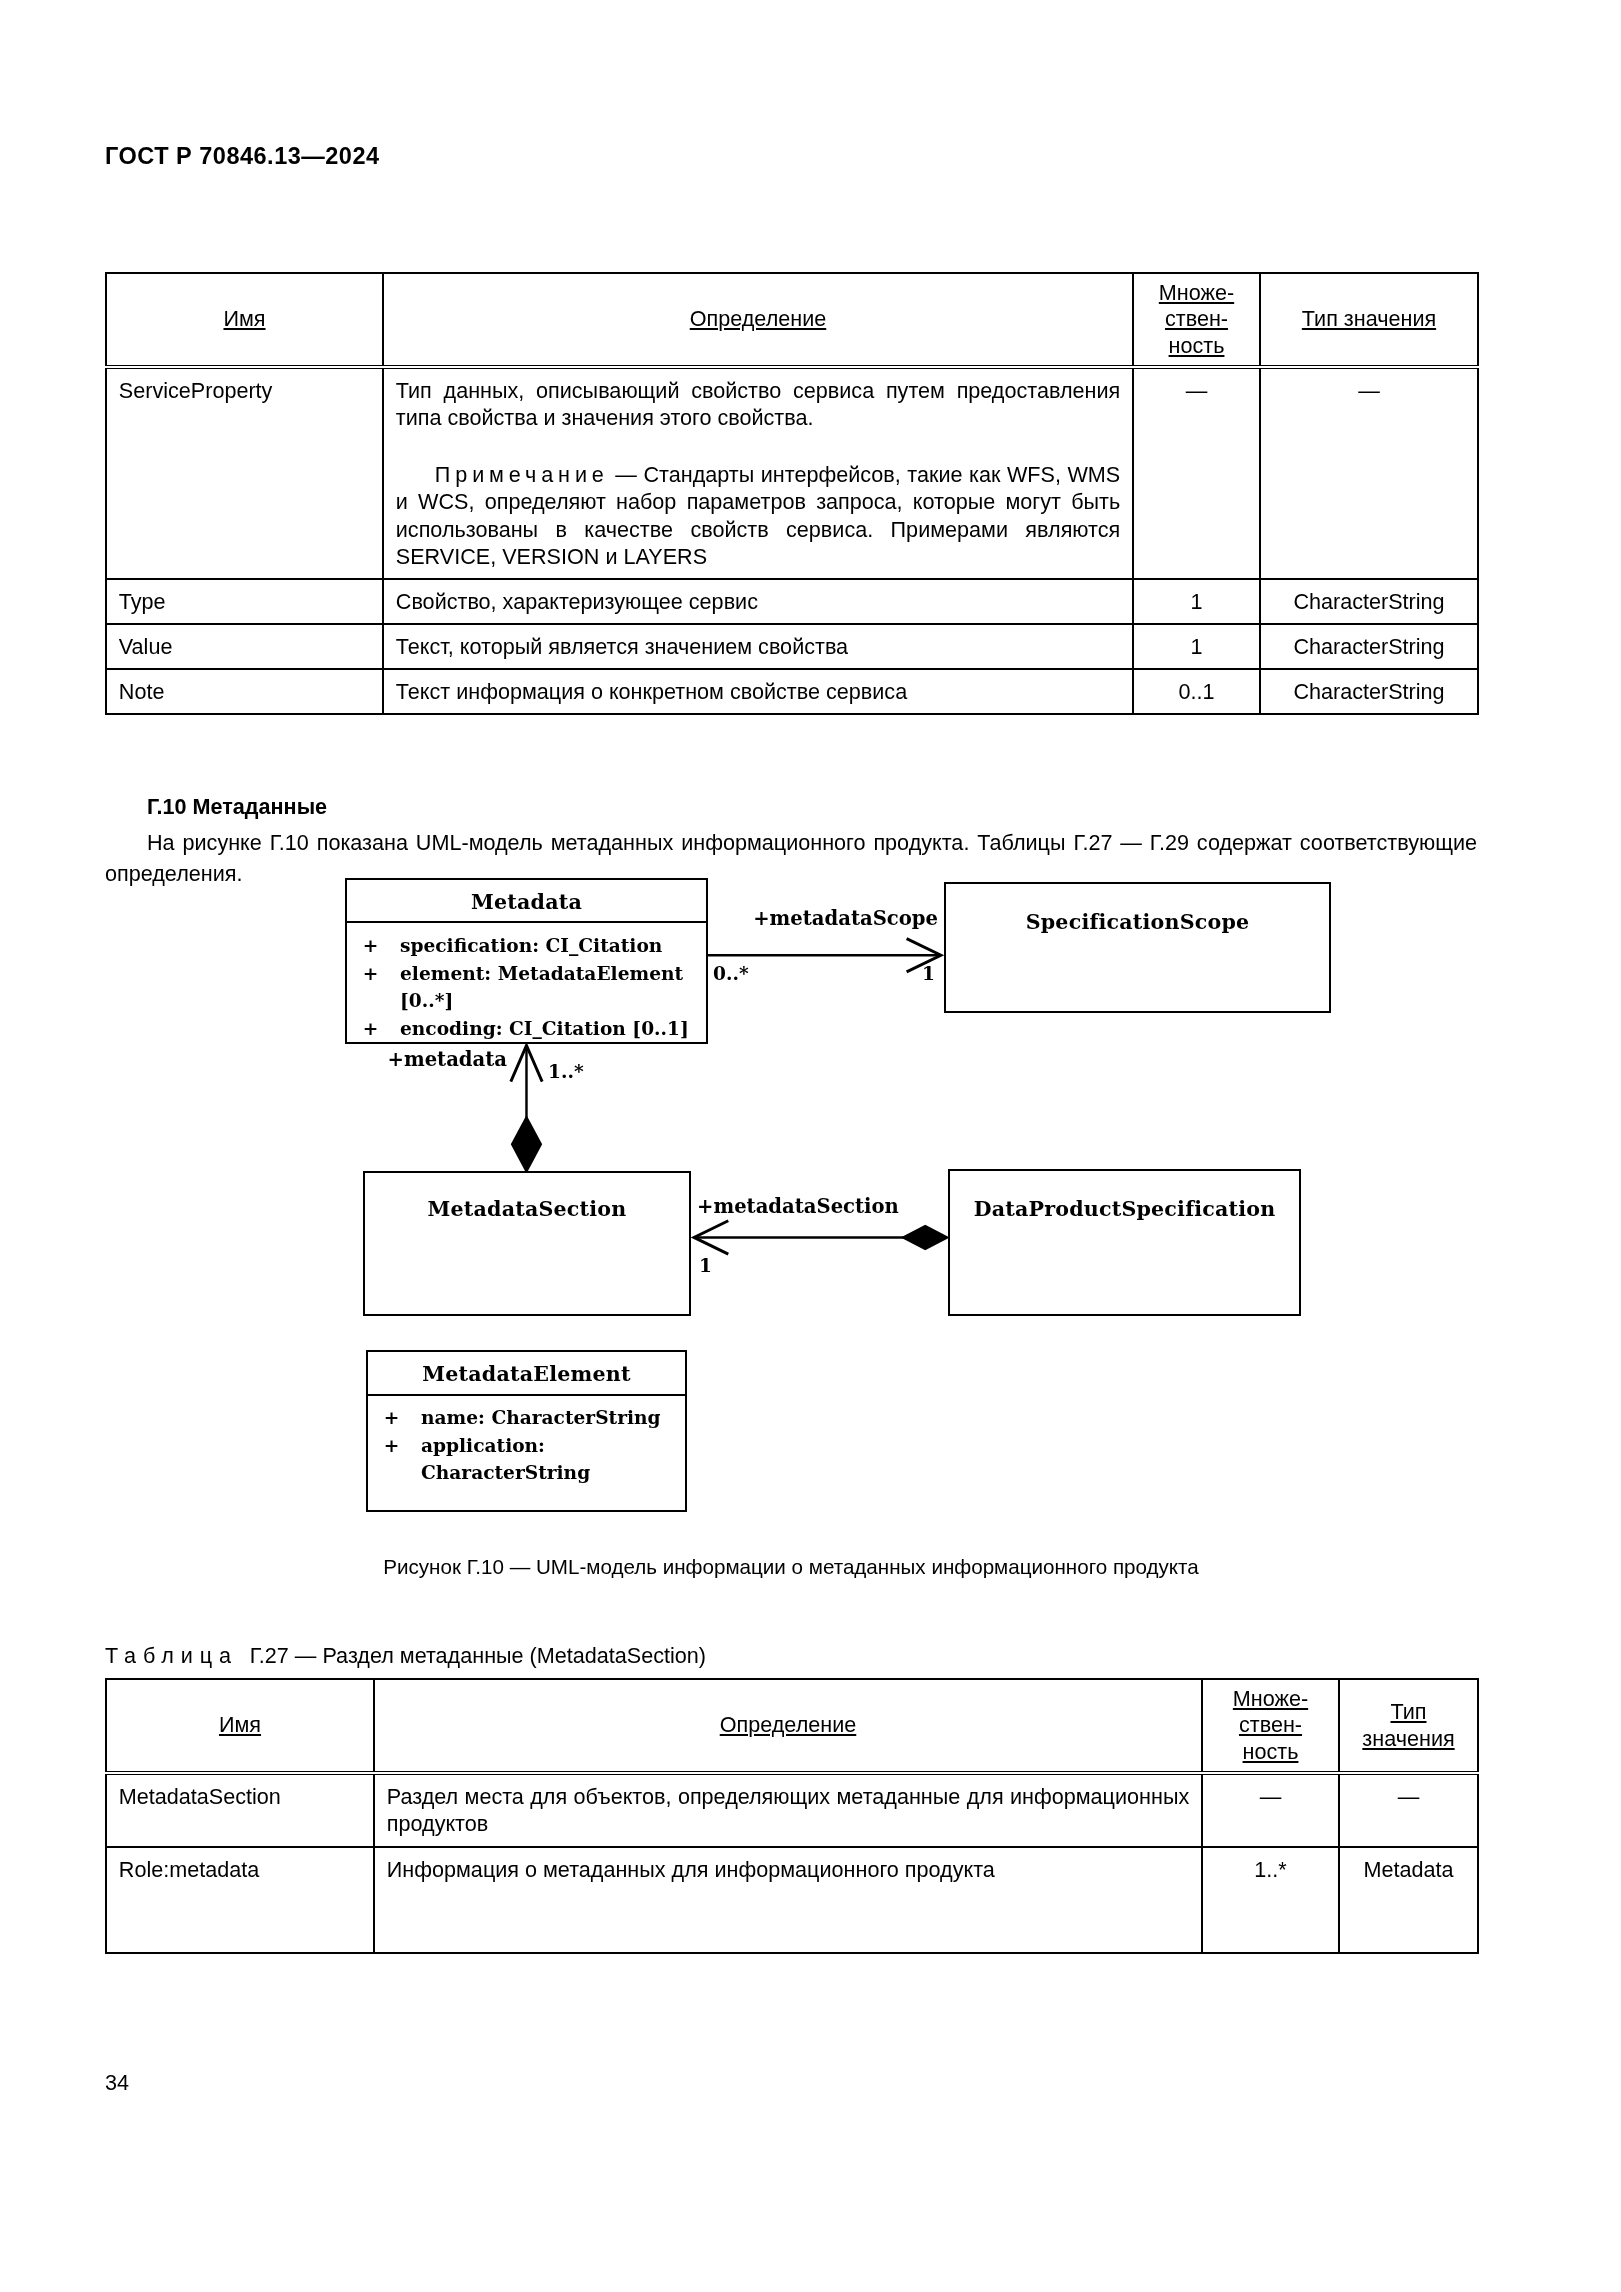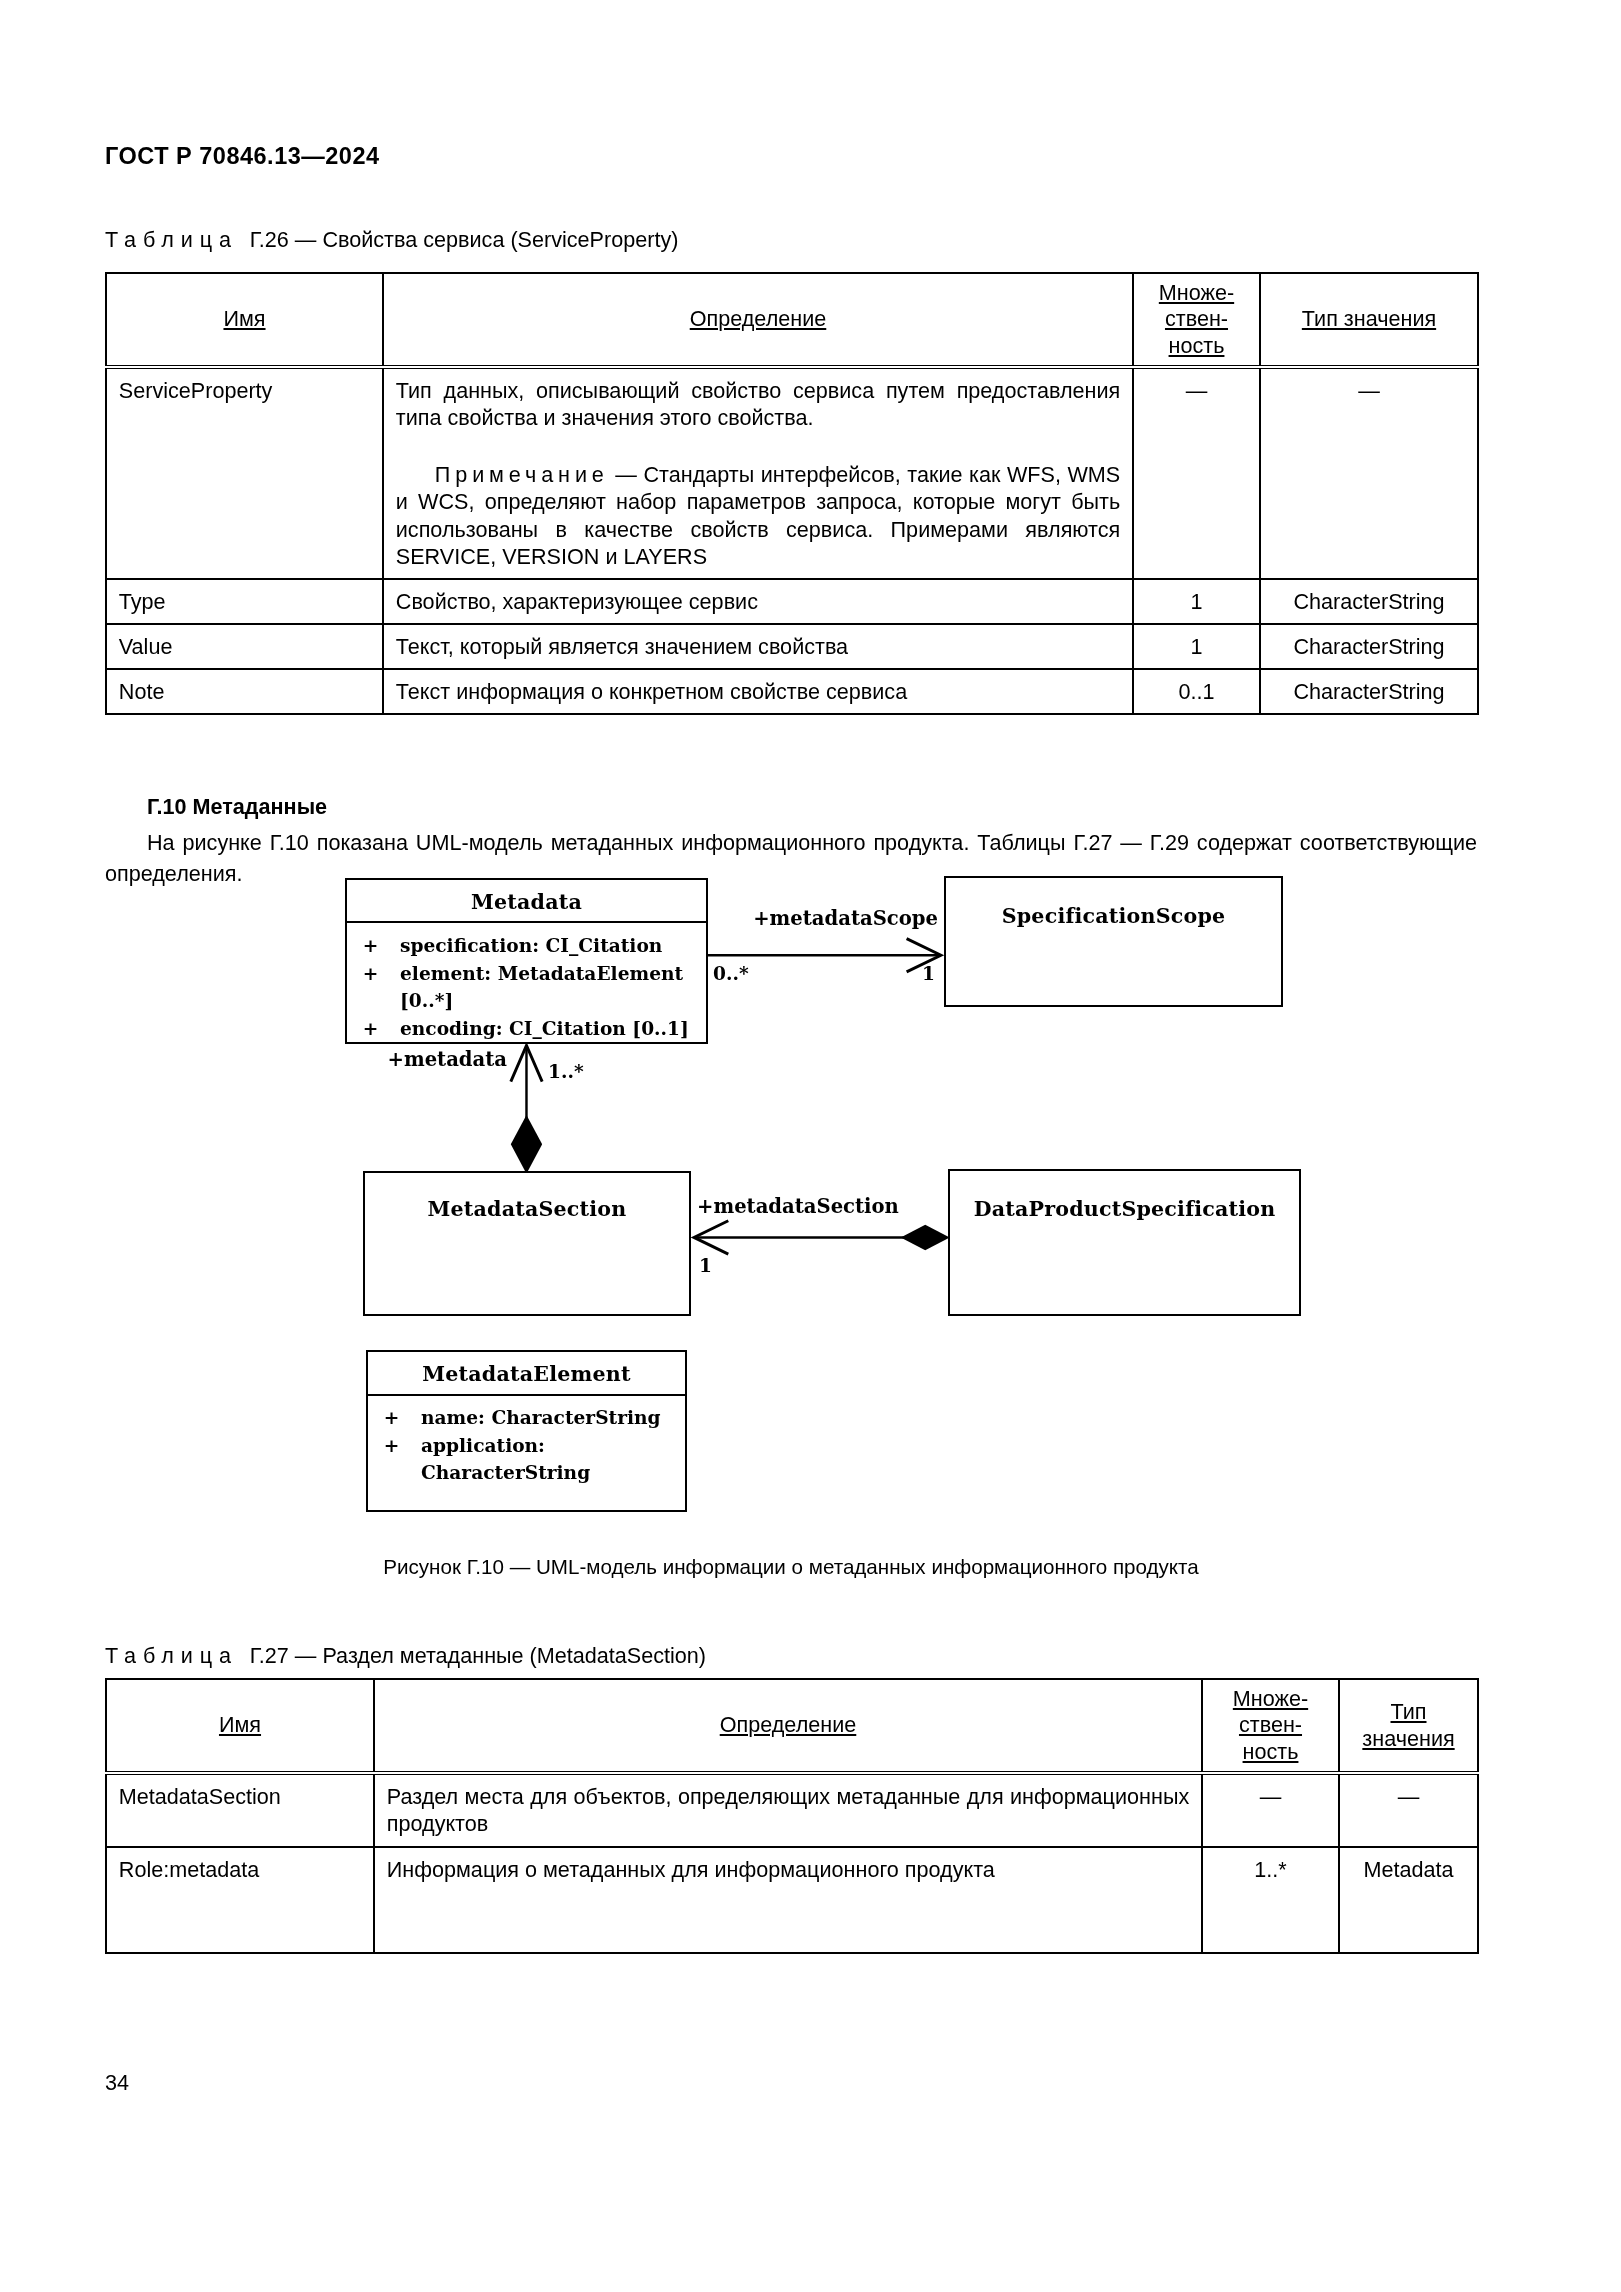--- a/index.html
+++ b/index.html
@@ -48,23 +48,20 @@
   .fig-caption { left:105px; top:1555px; width:1372px; text-align:center; font-size:20.6px; }
   .page-number { left:105px; top:2070px; font-size:21.6px; }
 </style>
 </head>
 <body>
 
 <div class="page">
 
   <div class="abs doc-header">ГОСТ Р 70846.13—2024</div>
 
-  <div class="abs tbl-caption" style="top:227px">
-    <span class="cap-word">Таблица</span><span>Г.26 — Свойства сервиса (ServiceProperty)</span>
-  </div>
 
   <table class="gost" style="top:272px">
     <colgroup>
       <col style="width:277px">
         <col style="width:750px">
         <col style="width:127px">
         <col style="width:218px">
     </colgroup>
     <thead>
       <tr style="height:86px">
@@ -140,21 +137,21 @@
           <span class="vis">+</span>
           <span>element: MetadataElement [0..*]</span>
         </div>
         <div class="uml-attr">
           <span class="vis">+</span>
           <span>encoding: CI_Citation [0..1]</span>
         </div>
       </div>
     </div>
 
-    <div class="uml-class plain" style="left:839px; top:4px; width:339px; height:131px">
+    <div class="uml-class plain" style="left:839px; top:10px; width:387px; height:131px">
       <div class="uml-title">SpecificationScope</div>
     </div>
 
     <div class="uml-class plain" style="left:258px; top:299px; width:328px; height:145px">
       <div class="uml-title" style="margin-top:23.5px">MetadataSection</div>
     </div>
 
     <div class="uml-class plain" style="left:843px; top:297px; width:353px; height:147px">
       <div class="uml-title">DataProductSpecification</div>
     </div>

